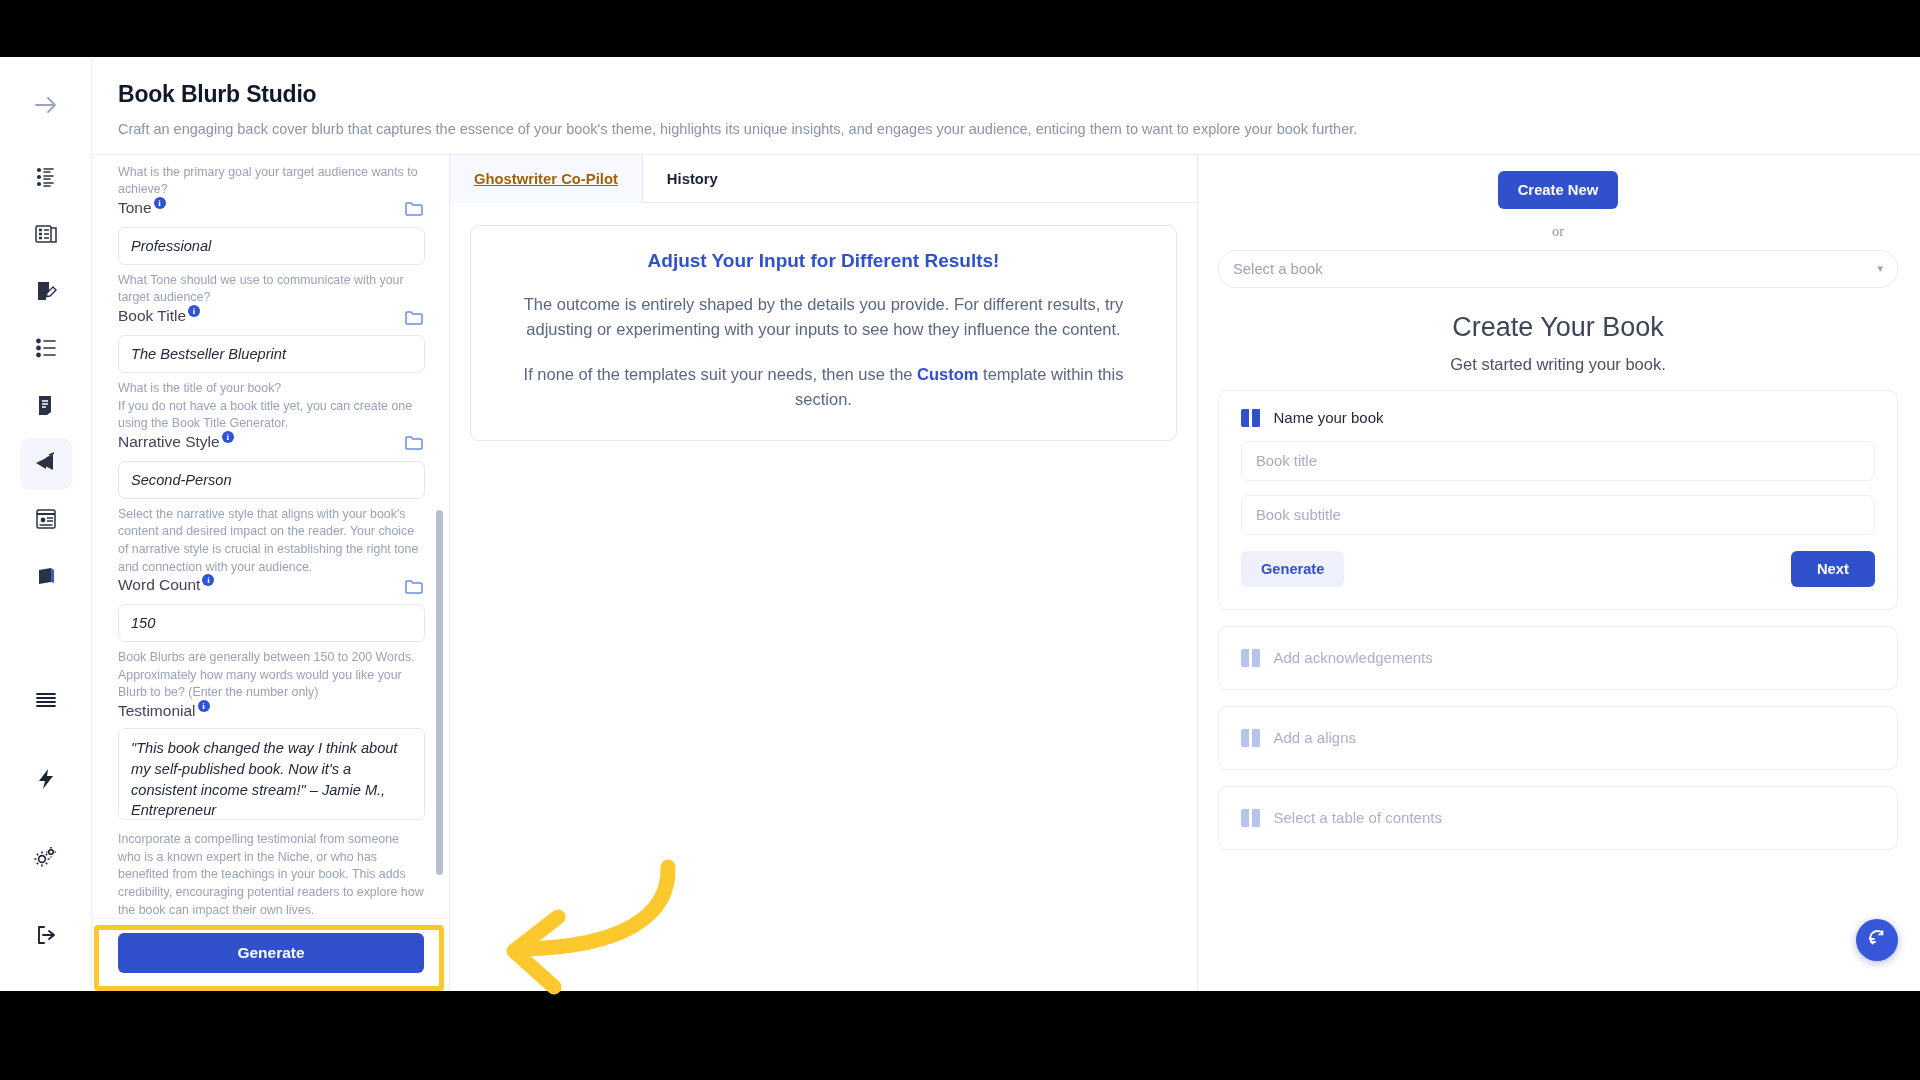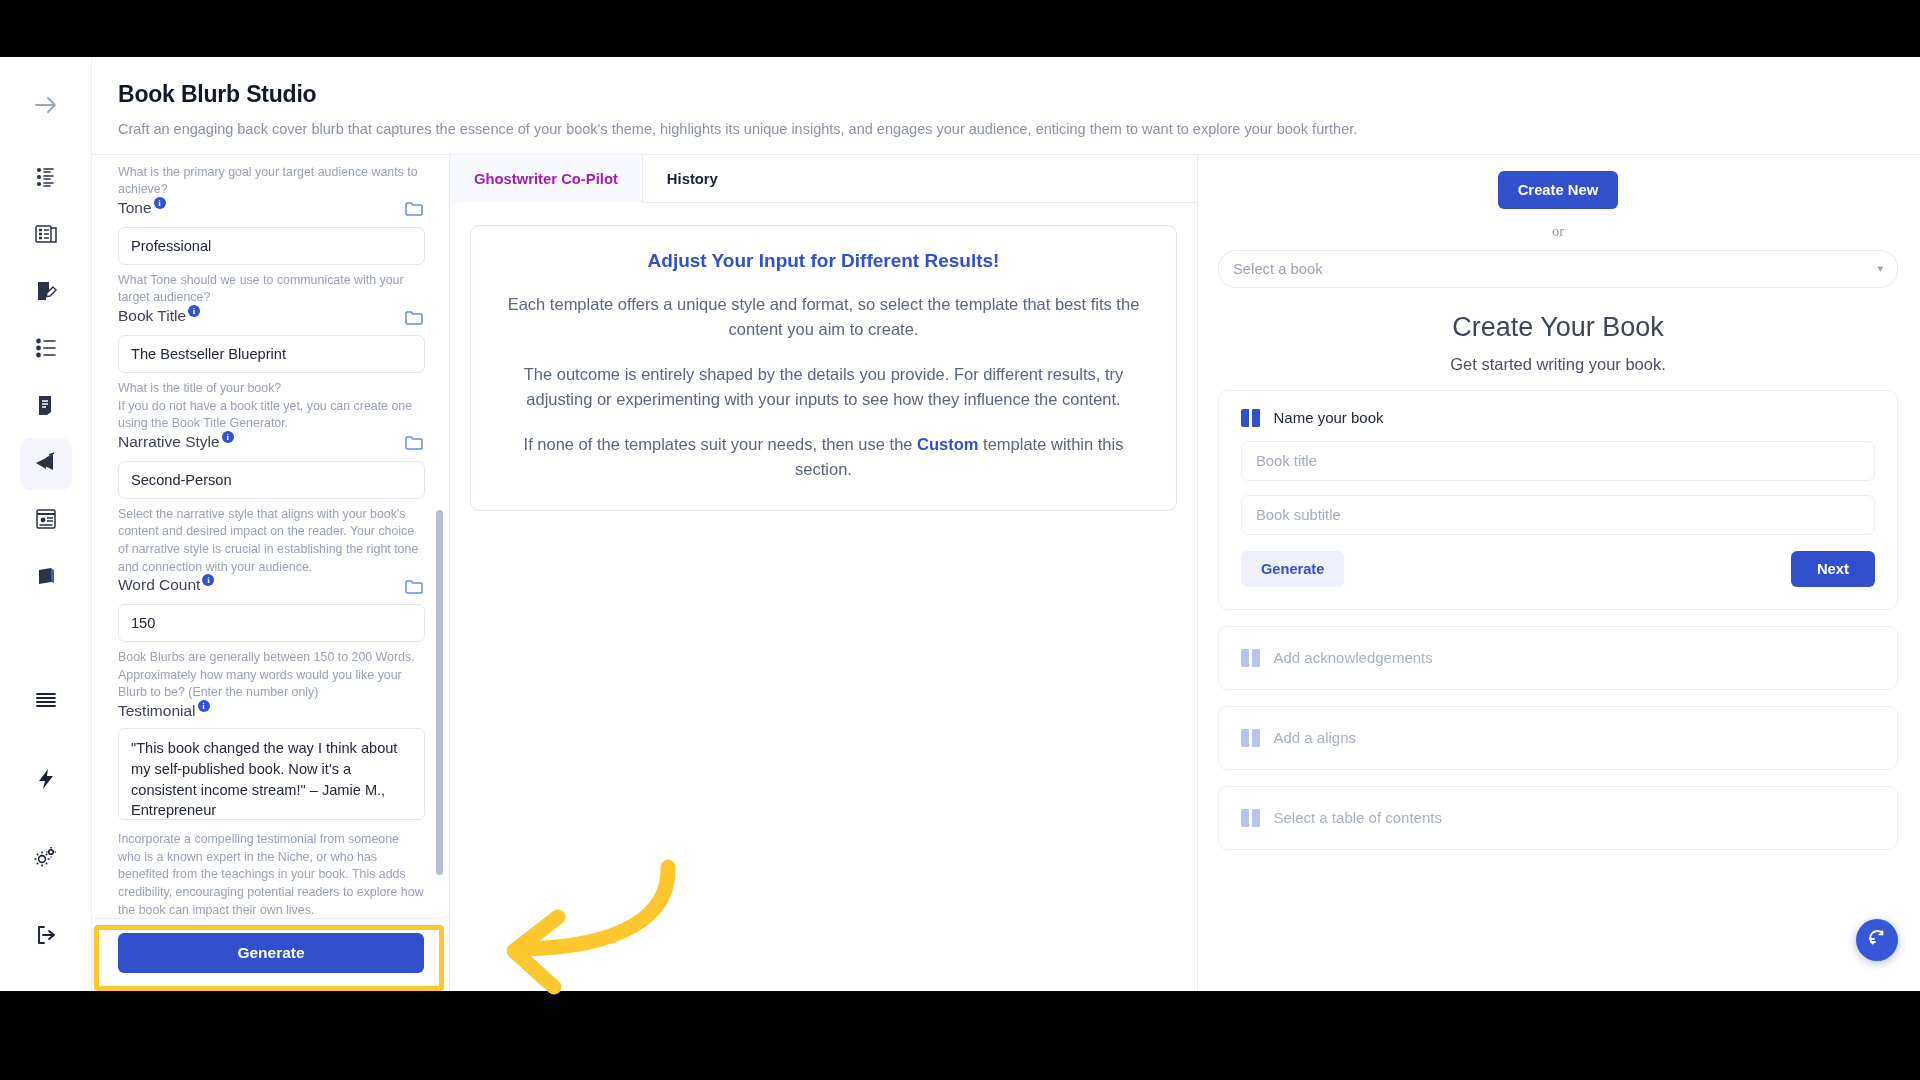--- a/index.html
+++ b/index.html
@@ -120,20 +120,21 @@
     width: 100%;
     height: 38px;
     border: 1px solid #e4e7f0;
     border-radius: 7px;
     padding: 0 12px;
     font-size: 14.6px;
     color: #23293a;
     font-family: "Liberation Sans", sans-serif;
     background: #fff;
     outline: none;
+    font-style: italic;
   }
   textarea.inp {
     height: 92px; padding: 9px 12px; resize: none;
     line-height: 1.42;
   }
   .form-sb-track {
     position: absolute; right: 3px; top: 0; width: 7px; height: 100%;
   }
   .form-sb-thumb {
     position: absolute; right: 3px; top: 355px;
@@ -176,23 +177,24 @@
     border-bottom: 1px solid #e9ebf2;
     height: 48px;
   }
   .tab {
     padding: 0 24px; height: 48px;
     display: flex; align-items: center;
     font-size: 14.8px; font-weight: bold;
     color: #1b2233; cursor: pointer;
   }
   .tab.active {
-    color: #a21caf;
+    color: #a16207;
     background: #f8f9fe;
     border-right: 1px solid #e9ebf2;
+    text-decoration: underline;
   }
   .center-body { padding: 22px 20px; }
   .info-card {
     border: 1px solid #e2e6f5;
     border-radius: 9px;
     padding: 24px 30px 28px 30px;
     text-align: center;
   }
   .info-title {
     color: #3150cc; font-size: 19px; font-weight: bold;
@@ -552,21 +554,20 @@
         </div>
 
         <div class="center-panel">
           <div class="tabs">
             <div class="tab active">Ghostwriter Co-Pilot</div>
             <div class="tab">History</div>
           </div>
           <div class="center-body">
             <div class="info-card">
               <div class="info-title">Adjust Your Input for Different Results!</div>
-              <div class="info-p">Each template offers a unique style and format, so select the template that best fits the content you aim to create.</div>
               <div class="info-p">The outcome is entirely shaped by the details you provide. For different results, try adjusting or experimenting with your inputs to see how they influence the content.</div>
               <div class="info-p"><span>If none of the templates suit your needs, then use the </span><span class="info-link">Custom</span><span> template within this section.</span></div>
             </div>
           </div>
         </div>
 
         <div class="right-panel">
           <div class="create-new-row">
             <button class="create-new-btn">Create New</button>
           </div>

